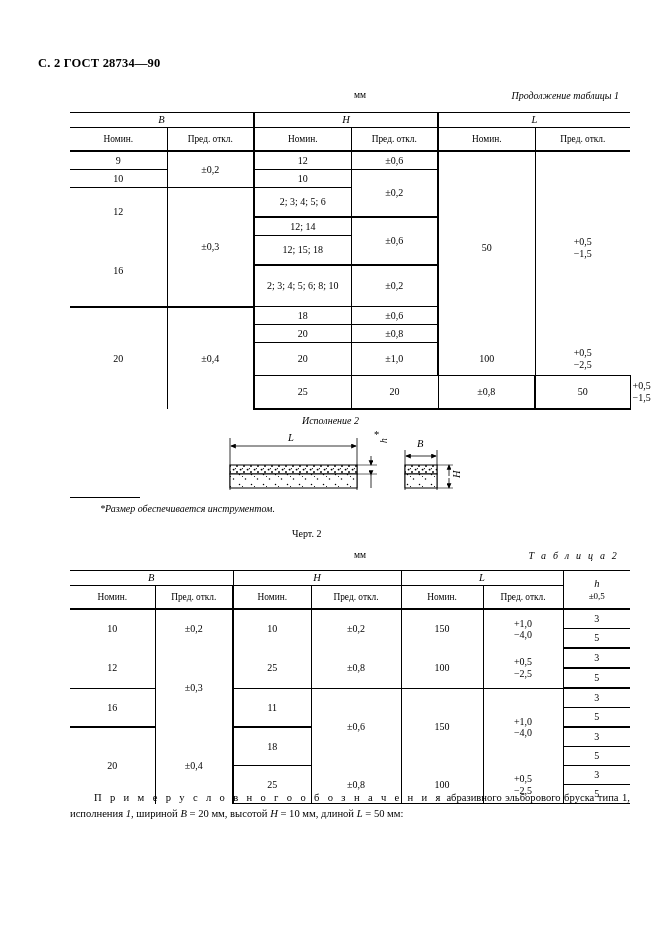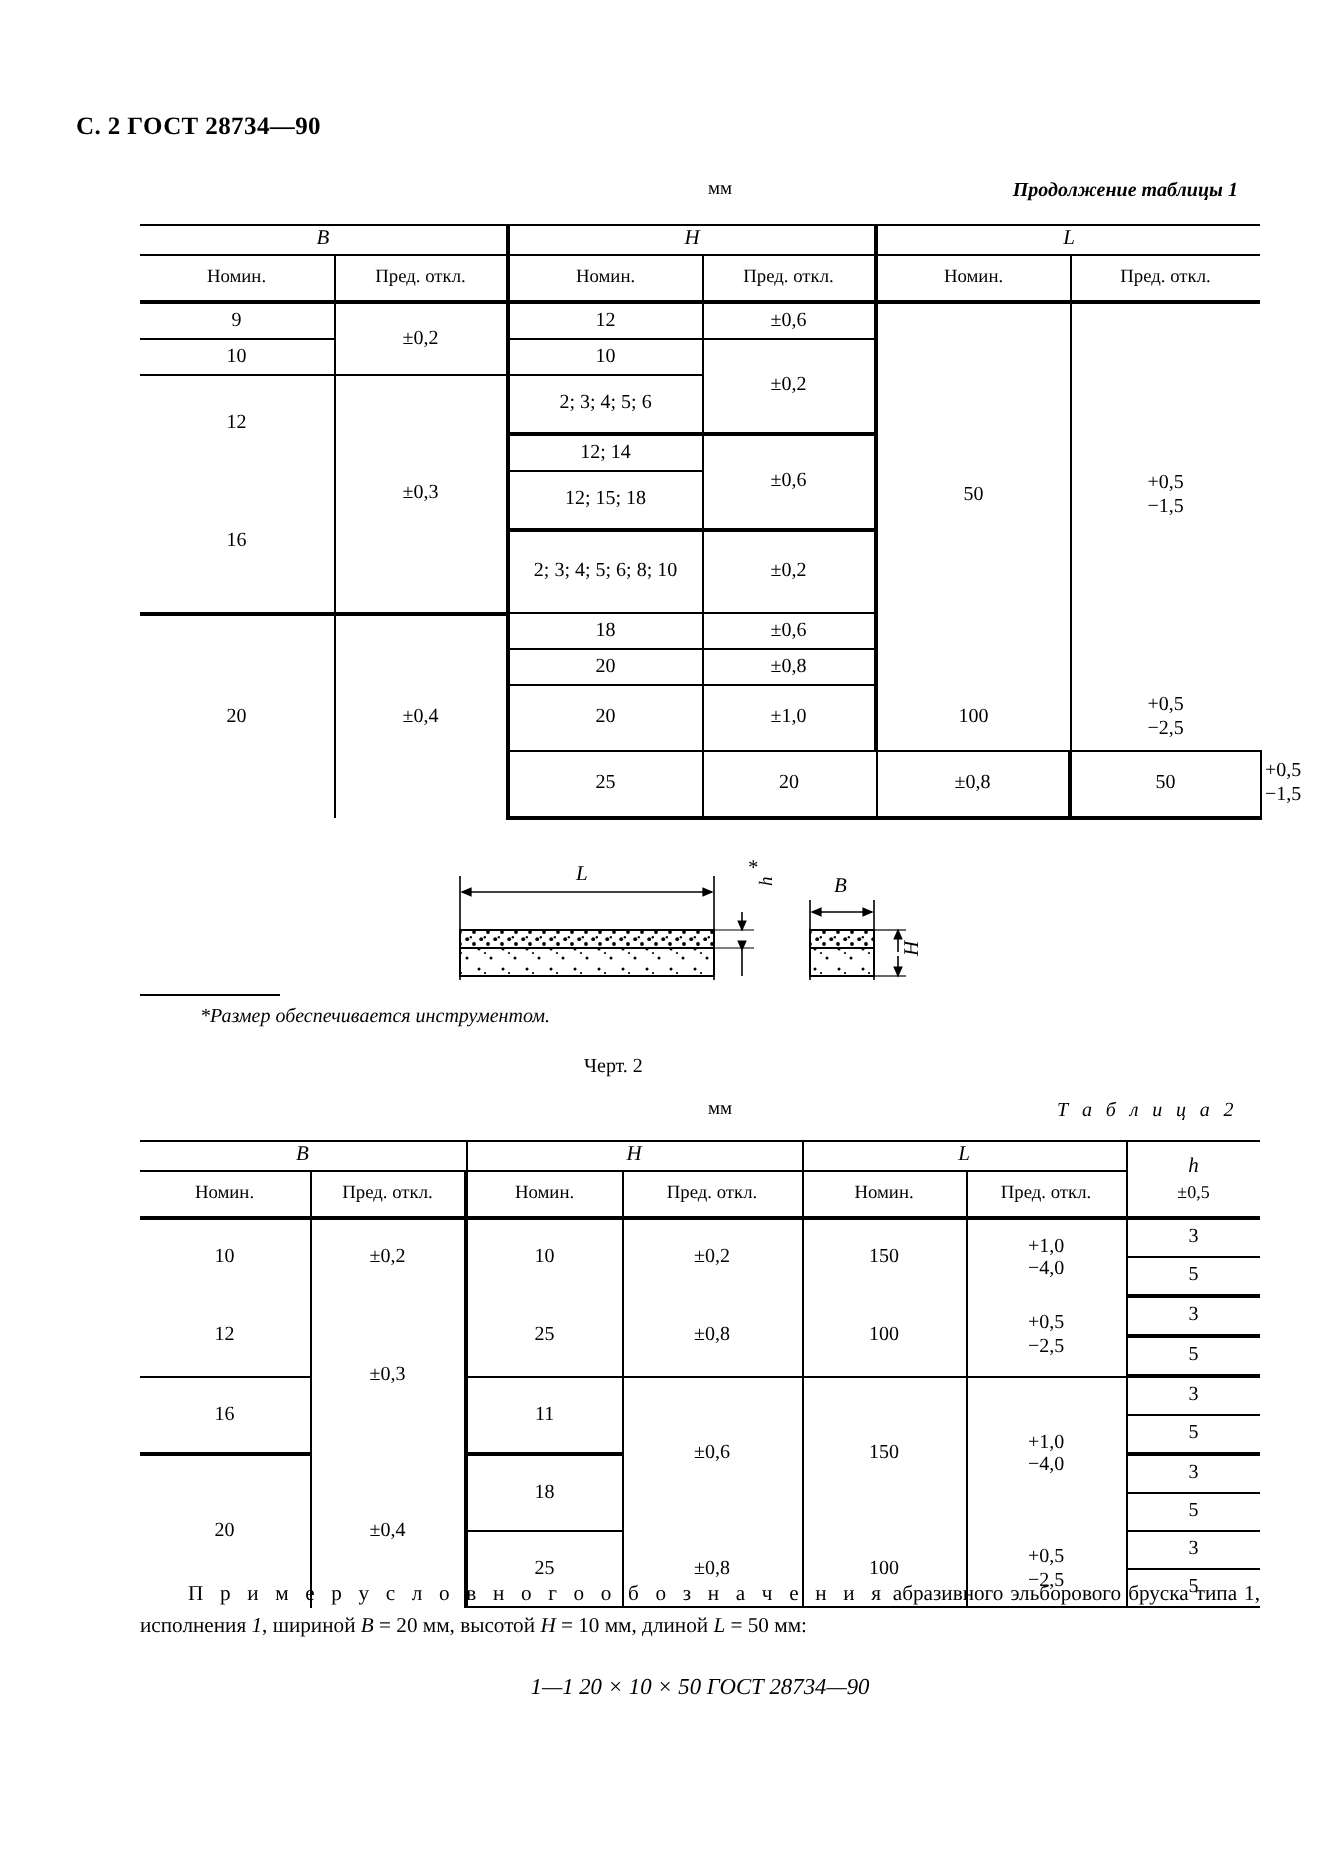--- a/index.html
+++ b/index.html
@@ -48,21 +48,20 @@
     top: 0;
     font-size: 9.5px;
   }
   .cap-right-italic {
     position: absolute;
     right: 0;
     top: 0;
     font-size: 10px;
     font-style: italic;
     white-space: nowrap;
-    font-weight: bold;
   }
   .cap-right-spaced {
     position: absolute;
     right: 0;
     top: 0;
     font-size: 10px;
     letter-spacing: 2.2px;
     white-space: nowrap;
     font-style: italic;
   }
@@ -250,20 +249,21 @@
         <td class="num bt-thick rt-thin" style="height:30px;">25</td>
         <td class="num bt-thick rt-thin" style="height:30px;">20</td>
         <td class="num bt-thick rt-thick">±0,8</td>
         <td class="num bt-thick rt-thin">50</td>
         <td class="tol2 bt-thick">+0,5
 −1,5</td>
       </tr>
     </tbody>
   </table>
 
+  <div class="fig-title" style="top:415px;">Исполнение 2</div>
 
   <div class="fig-wrap" style="left:225px; top:432px;">
     <svg width="230" height="62" viewBox="0 0 230 62">
       <defs>
         <pattern id="coarse" width="7" height="6" patternUnits="userSpaceOnUse">
           <rect width="7" height="6" fill="#ffffff"></rect>
           <circle cx="1.6" cy="1.6" r="0.95" fill="#000"></circle>
           <circle cx="5.0" cy="4.0" r="0.95" fill="#000"></circle>
           <circle cx="3.4" cy="0.6" r="0.6" fill="#000"></circle>
         </pattern>
@@ -416,15 +416,14 @@
       <tr>
         <td class="num bt-thin" style="height:16px;">5</td>
       </tr>
     </tbody>
   </table>
 
   <div class="example" style="top:790px;">
     <span style="display:inline-block; width:24px;"></span><span class="spaced">П р и м е р   у с л о в н о г о   о б о з н а ч е н и я</span><span> абразивного эльборового бруска типа 1, исполнения </span><span class="ital">1</span><span>, шириной </span><span class="ital">B</span><span> = 20 мм, высотой </span><span class="ital">H</span><span> = 10 мм, длиной </span><span class="ital">L</span><span> = 50 мм:</span>
   </div>
 
-  <div class="desig" style="top:838px;">1—1 20 × 10 × 50 ГОСТ 28734—90</div>
 
 </div>
 
 </body></html>

